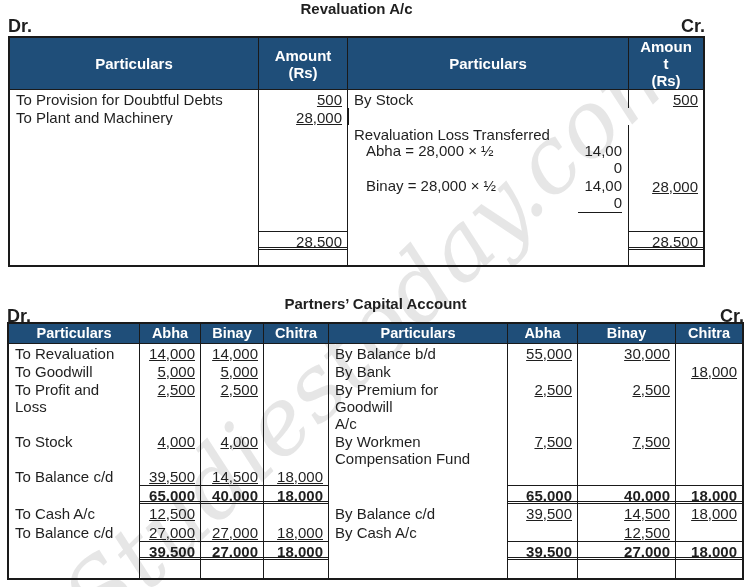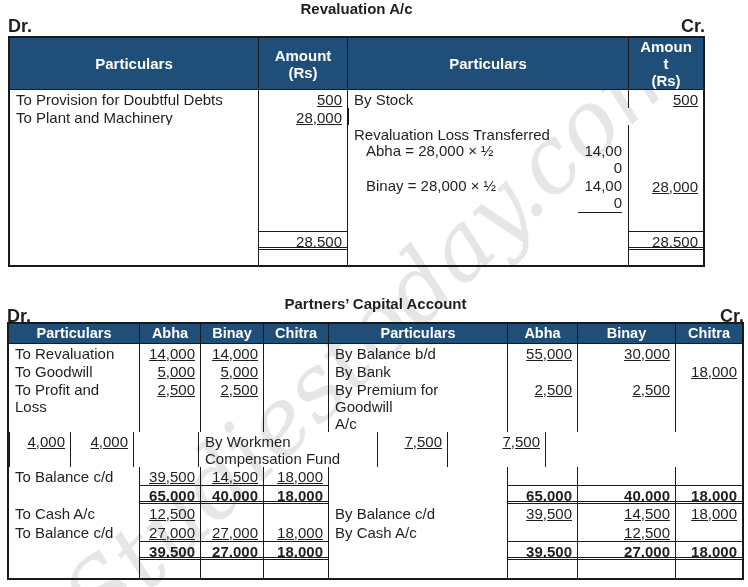--- a/index.html
+++ b/index.html
@@ -238,20 +238,21 @@
       <div class="cell a t2c4 br"></div>
       <div class="cell p t2c5">By Premium for
 Goodwill
 A/c</div>
       <div class="cell a t2c6 bl br">2,500</div>
       <div class="cell a t2c7 br">2,500</div>
       <div class="cell a t2c8"></div>
     </div>
 
     <div class="row h35">
+      <div class="cell p t2c1">To Stock</div>
       <div class="cell a t2c2 bl br">4,000</div>
       <div class="cell a t2c3 br">4,000</div>
       <div class="cell a t2c4 br"></div>
       <div class="cell p t2c5">By Workmen
 Compensation Fund</div>
       <div class="cell a t2c6 bl br">7,500</div>
       <div class="cell a t2c7 br">7,500</div>
       <div class="cell a t2c8"></div>
     </div>
 

